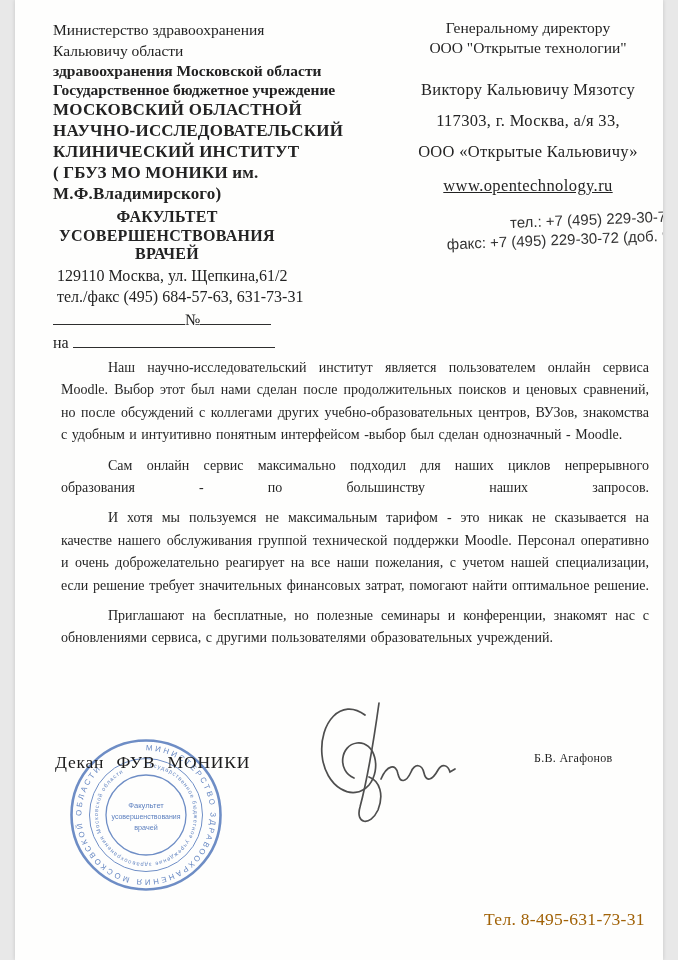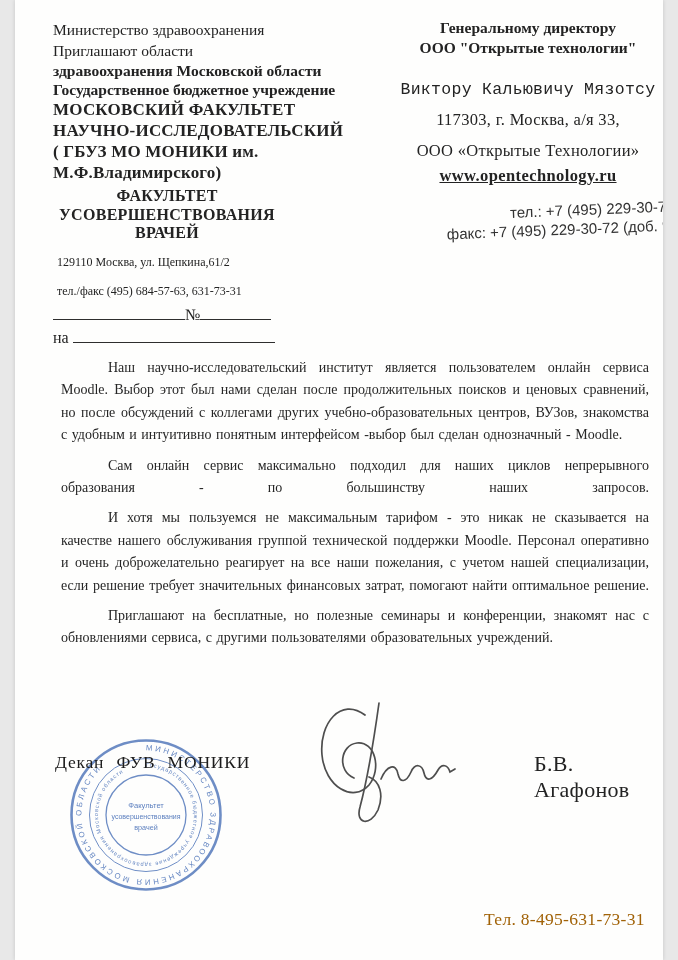--- a/index.html
+++ b/index.html
@@ -13,32 +13,32 @@
 
   
   .sender { position:absolute; left:38px; top:20px; width:308px; font-size:15.5px; line-height:20.5px; }
   .sender .ministry div { line-height:20.5px; }
   .sender .org { font-weight:bold; }
   .sender .org div { line-height:19px; }
   .sender .inst { font-weight:bold; font-size:17px; }
   .sender .inst div { line-height:21px; letter-spacing:0.2px; }
   .faculty { font-weight:bold; font-size:16px; text-align:center; width:228px; margin-top:4px; }
   .faculty div { line-height:18.5px; letter-spacing:0.3px; }
-  .addr { font-size:12px; margin-left:4px; margin-top:10px; line-height:19px; }
+  .addr { font-size:16px; margin-left:4px; margin-top:2px; line-height:19px; }
   .refline { margin-top:5px; font-size:16px; line-height:18px; }
   .blank { display:inline-block; border-bottom:1.3px solid #2e2e2e; height:13px; vertical-align:baseline; }
   .w1 { width:132px; } .w2 { width:71px; } .w3 { width:202px; }
 
   
   .recipient { position:absolute; left:364px; top:18px; width:298px; text-align:center; font-size:16.5px; }
-  .rec-title { font-weight:bold; font-size:15.5px; }
+  .rec-title { font-weight:normal; font-size:15.5px; }
   .rec-title div { line-height:19.5px; }
-  .rec-name { margin-top:23px; letter-spacing:0.3px;font-family:Liberation Mono, monospace; }
+  .rec-name { margin-top:23px; letter-spacing:0.3px; }
   .rec-line { margin-top:11px; letter-spacing:0.3px; }
-  .rec-site { margin-top:5px; font-weight:bold; text-decoration:underline; letter-spacing:0.4px; }
+  .rec-site { margin-top:14px; font-weight:normal; text-decoration:underline; letter-spacing:0.4px; }
   .rec-tel {
     margin-top:15px; font-family:"Liberation Sans", sans-serif; font-size:15px;
     line-height:19px; text-align:right; padding-right:2px;
     transform:rotate(-2.3deg); transform-origin:60% 50%; color:#333;
   }
 
   
   .letter-body { position:absolute; left:38px; top:349px; width:604px; }
   .letter-body p {
     margin:8px; font-size:14px; line-height:22.4px; text-align:justify;
@@ -46,42 +46,43 @@
   }
   .letter-body p.jl { text-align-last:justify; }
 
   
   .stamp { position:absolute; left:52px; top:736px; z-index:1; }
   .dekan {
     position:absolute; left:40px; top:752px; z-index:3; font-size:17.5px;
     letter-spacing:0.8px; word-spacing:7px; color:#1c1c1c; white-space:nowrap;
   }
   .signature { position:absolute; left:296px; top:697px; z-index:2; }
-  .sig-name { position:absolute; left:519px; top:751px; font-size:22px; letter-spacing:0.3px; }
+  .sig-name { position:absolute; left:519px; top:751px; font-size:12px; letter-spacing:0.3px; }
 
   
   .footer-tel { position:absolute; left:469px; top:909px; font-size:17.5px; letter-spacing:0.3px; color:#a16207; }
 </style>
 </head>
 <body>
 
 <div class="page">
 
   <div class="sender">
     <div class="ministry">
         <div>Министерство здравоохранения</div>
-        <div>Приглашают области</div>
+        <div>Кальювичу области</div>
       </div>
     <div class="org">
         <div>здравоохранения Московской области</div>
         <div>Государственное бюджетное учреждение</div>
       </div>
     <div class="inst">
-        <div>МОСКОВСКИЙ ФАКУЛЬТЕТ</div>
+        <div>МОСКОВСКИЙ ОБЛАСТНОЙ</div>
         <div>НАУЧНО-ИССЛЕДОВАТЕЛЬСКИЙ</div>
+        <div>КЛИНИЧЕСКИЙ ИНСТИТУТ</div>
         <div>( ГБУЗ МО МОНИКИ им.</div>
         <div>М.Ф.Владимирского)</div>
       </div>
     <div class="faculty">
         <div>ФАКУЛЬТЕТ</div>
         <div>УСОВЕРШЕНСТВОВАНИЯ</div>
         <div>ВРАЧЕЙ</div>
       </div>
     <div class="addr">129110 Москва, ул. Щепкина,61/2</div>
     <div class="addr">тел./факс (495) 684-57-63, 631-73-31</div>
@@ -94,21 +95,21 @@
     </div>
   </div>
 
   <div class="recipient">
     <div class="rec-title">
         <div>Генеральному директору</div>
         <div>ООО "Открытые технологии"</div>
       </div>
     <div class="rec-name">Виктору Кальювичу Мязотсу</div>
     <div class="rec-line">117303, г. Москва, а/я 33,</div>
-    <div class="rec-line">ООО «Открытые Технологии»</div>
+    <div class="rec-line">ООО «Открытые Кальювичу»</div>
     <div class="rec-site">www.opentechnology.ru</div>
     <div class="rec-tel">
       <div>тел.: +7 (495) 229-30-72</div>
       <div>факс: +7 (495) 229-30-72 (доб. 9)</div>
     </div>
   </div>
 
   <main class="letter-body">
     <p>Наш научно-исследовательский институт является пользователем онлайн сервиса Moodle. Выбор этот был нами сделан после продолжительных поисков и ценовых сравнений, но после обсуждений с коллегами других учебно-образовательных центров, ВУЗов, знакомства с удобным и интуитивно понятным интерфейсом -выбор был сделан однозначный - Moodle.</p>
     <p class="jl">Сам онлайн сервис максимально подходил для наших циклов непрерывного образования - по большинству наших запросов.</p>

